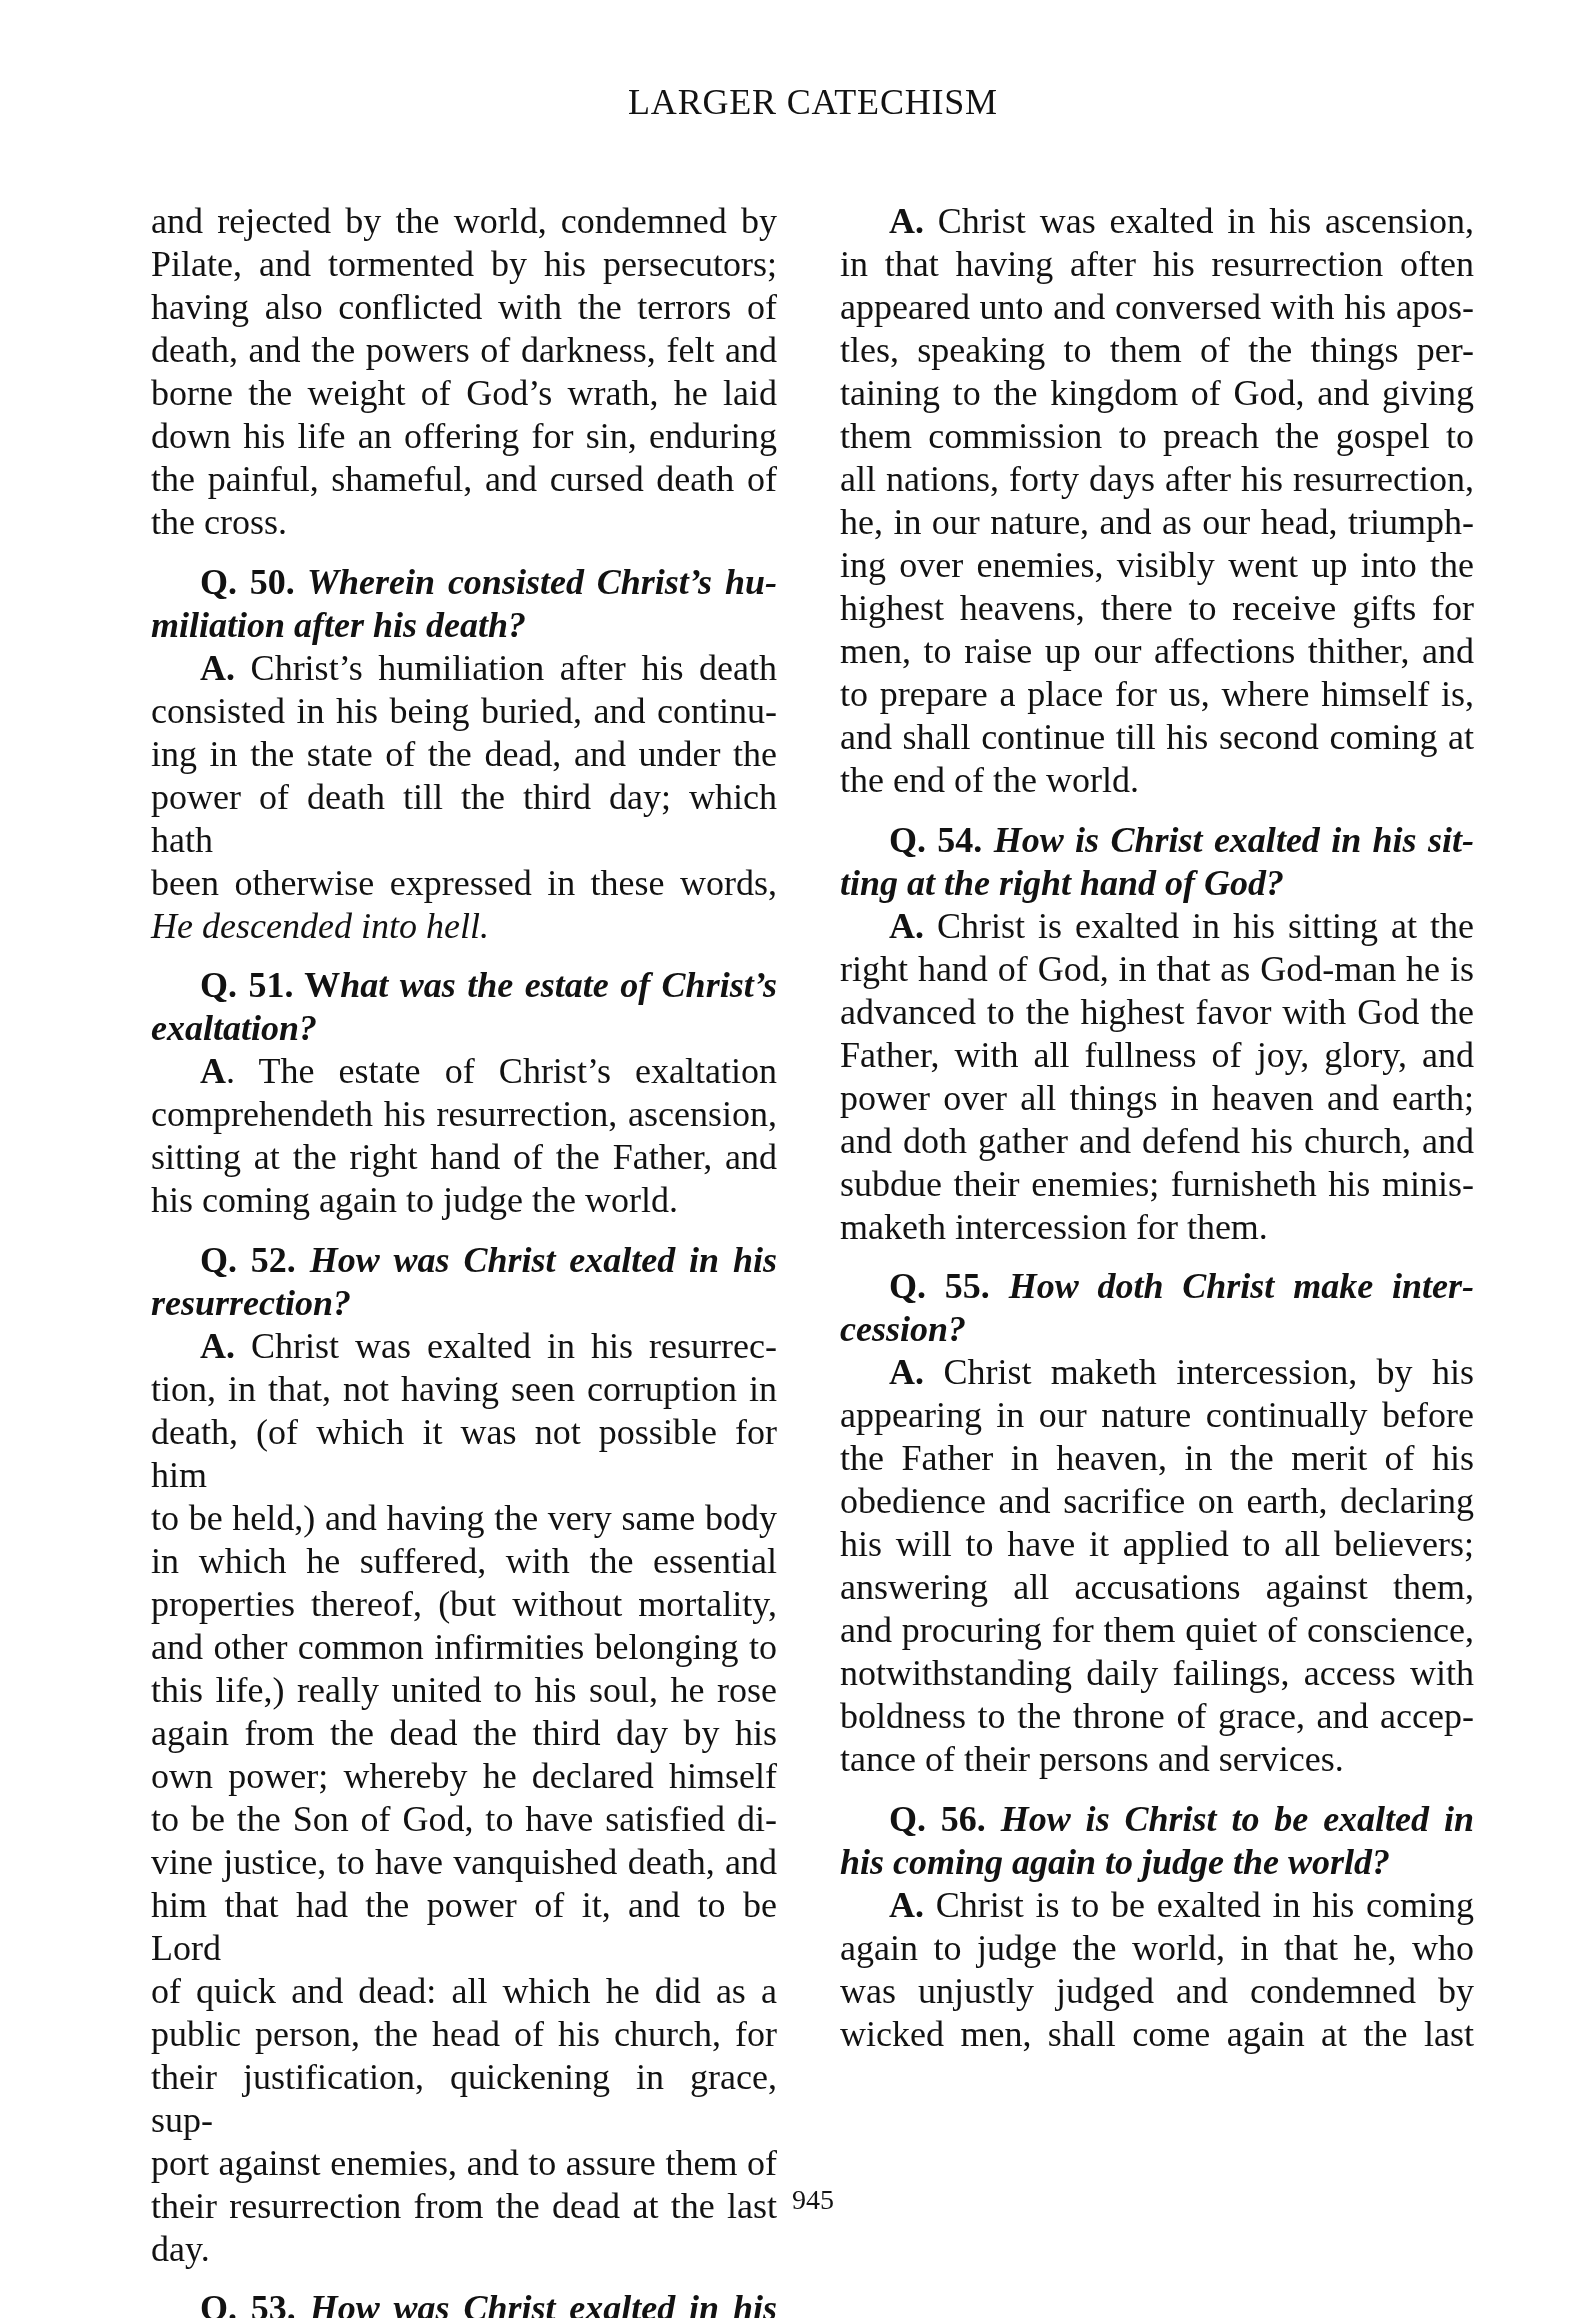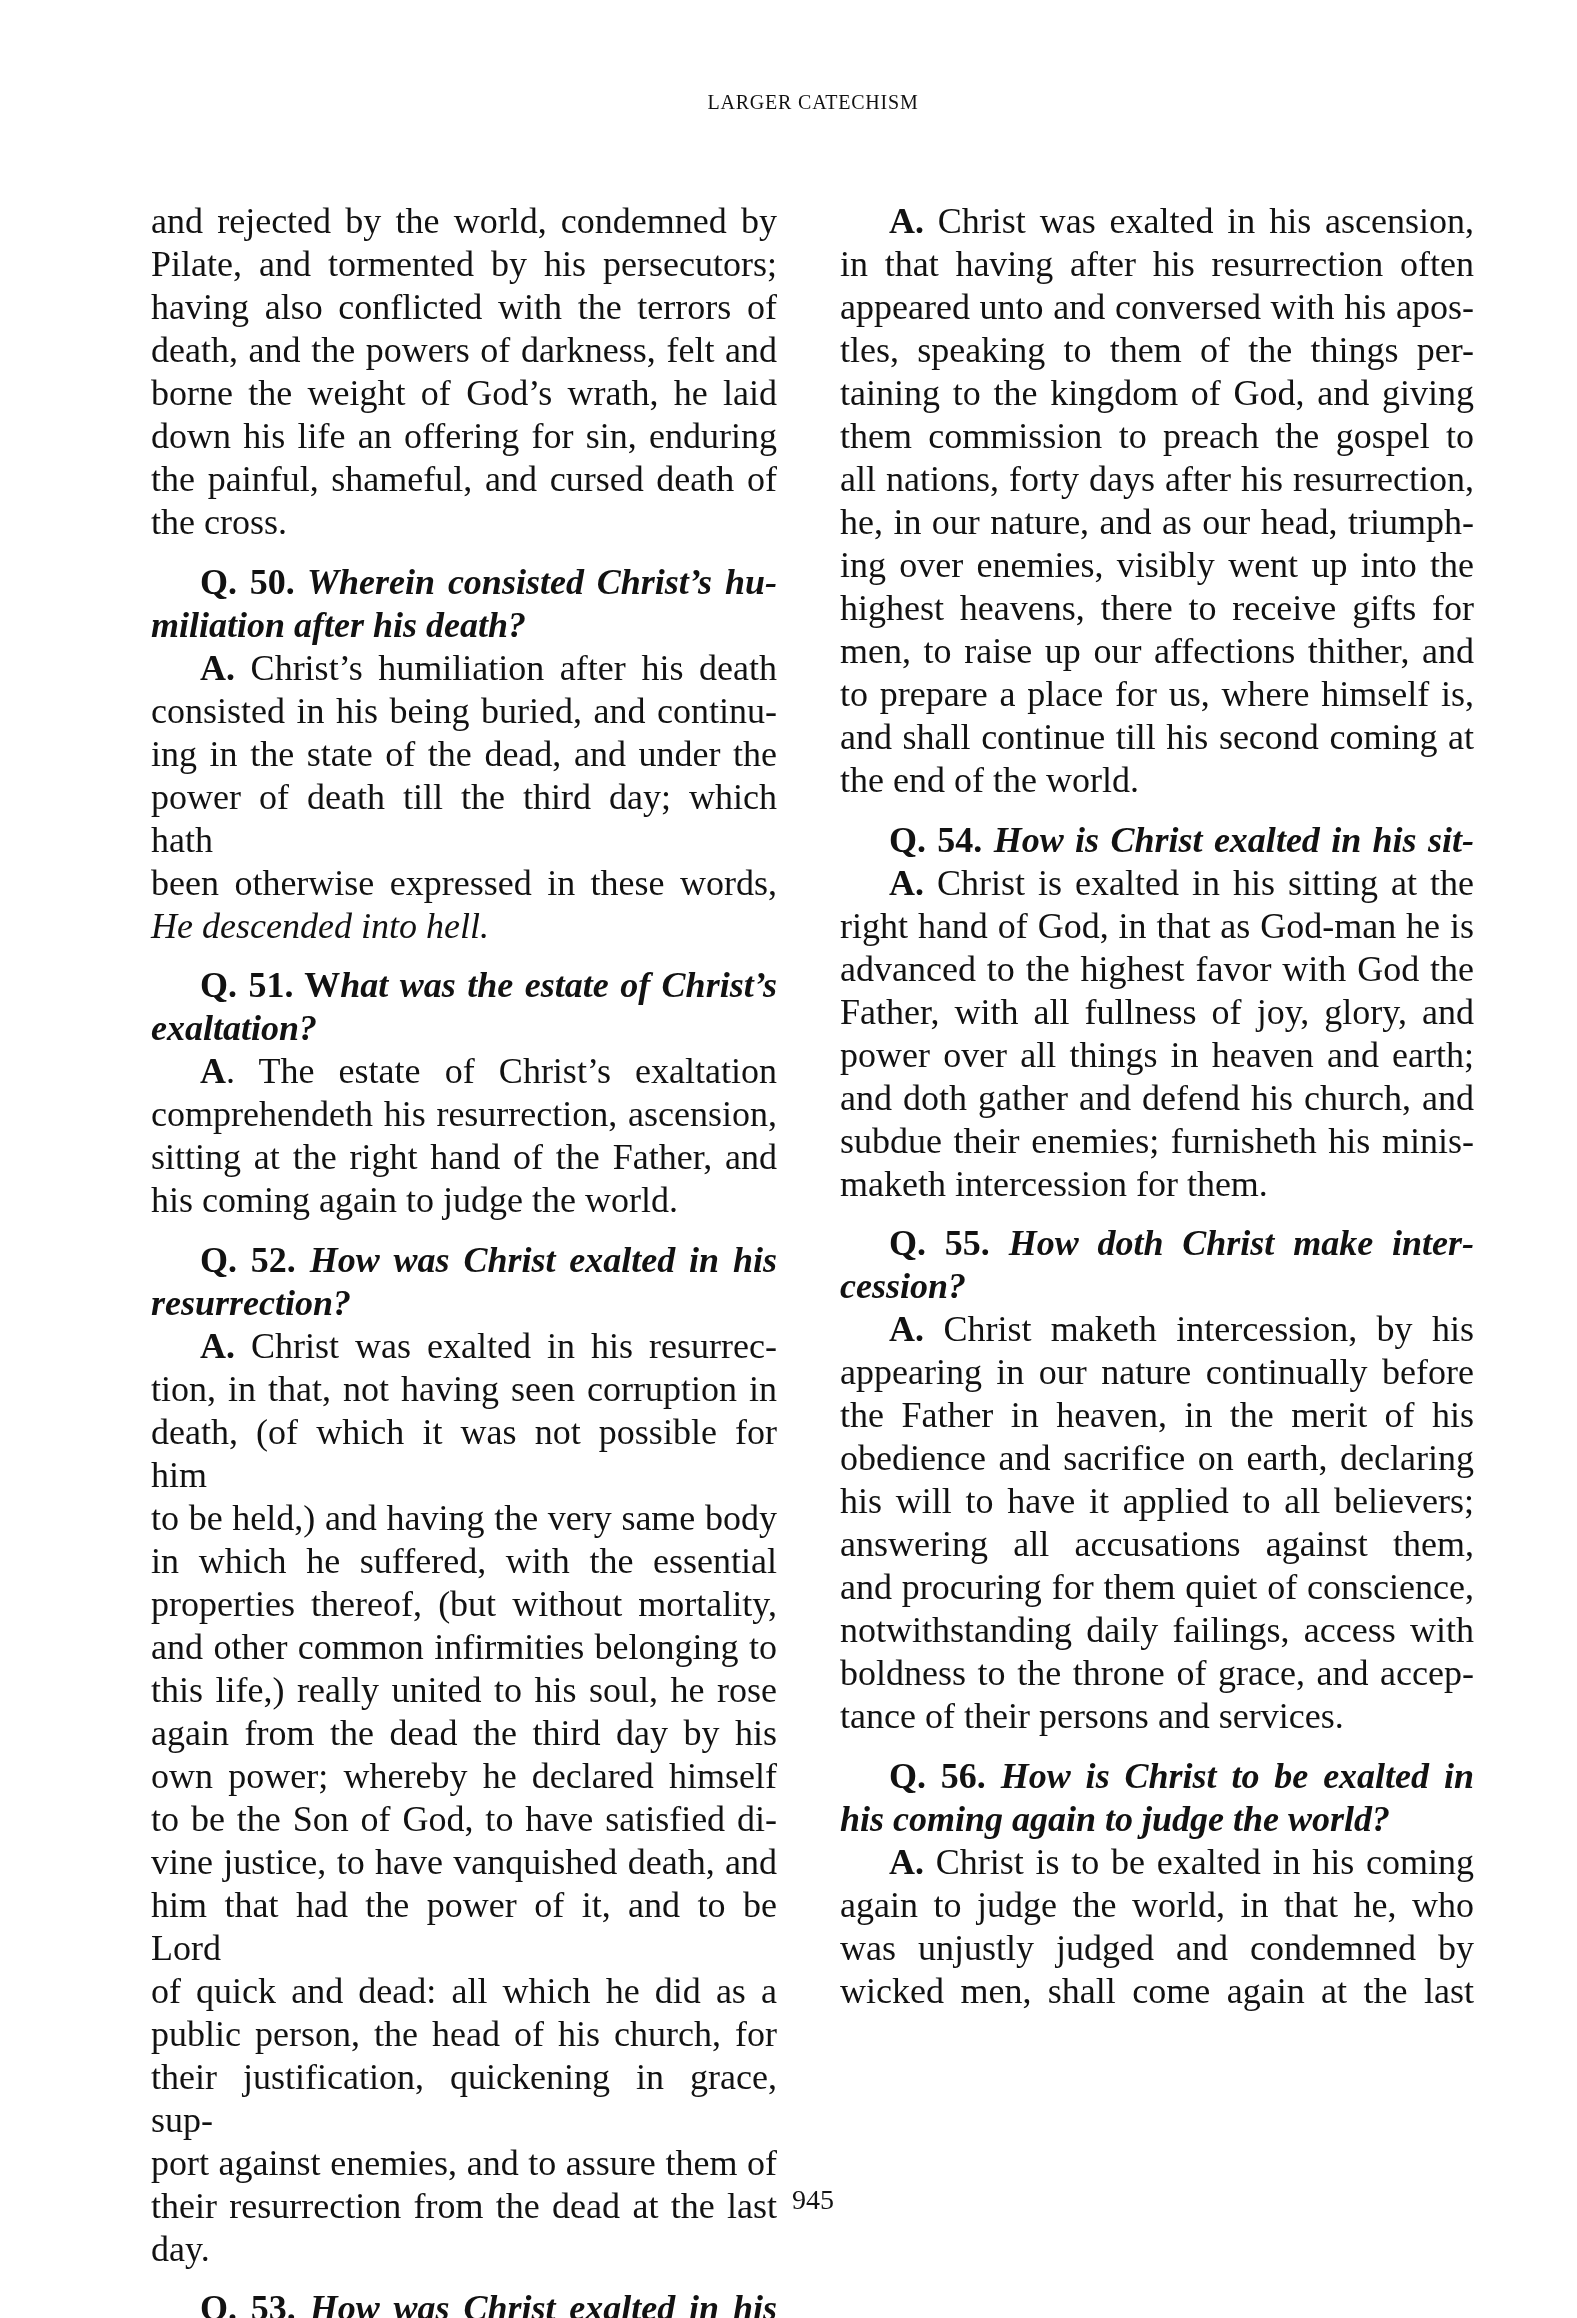--- a/index.html
+++ b/index.html
@@ -8,21 +8,21 @@
     width:1578px;height:2319px;
     background:#ffffff;
     color:#121212;
     font-family:"Liberation Serif","DejaVu Serif",serif;
     overflow:hidden;
   }
   .running-head{
     position:absolute;
     left:151px;top:86px;width:1324px;
     text-align:center;
-    font-size:20px;
+    font-size:36px;
     letter-spacing:0.8px;
     line-height:33px;
     white-space:nowrap;
   }
   .content{
     position:absolute;
     left:151px;top:200px;
     width:1324px;
     display:flex;
   }
@@ -131,20 +131,21 @@
           <div class="line"><span>he, in our nature, and as our head, triumph-</span></div>
           <div class="line"><span>ing over enemies, visibly went up into the</span></div>
           <div class="line"><span>highest heavens, there to receive gifts for</span></div>
           <div class="line"><span>men, to raise up our affections thither, and</span></div>
           <div class="line"><span>to prepare a place for us, where himself is,</span></div>
           <div class="line"><span>and shall continue till his second coming at</span></div>
           <div class="line end"><span>the end of the world.</span></div>
         </div>
         <div class="para gap">
           <div class="line indent"><span class="s-b">Q. 54.</span><span class="s-bi"> How is Christ exalted in his sit-</span></div>
+          <div class="line end"><span class="s-bi">ting at the right hand of God?</span></div>
         </div>
         <div class="para">
           <div class="line indent"><span class="s-b">A.</span><span> Christ is exalted in his sitting at the</span></div>
           <div class="line"><span>right hand of God, in that as God-man he is</span></div>
           <div class="line"><span>advanced to the highest favor with God the</span></div>
           <div class="line"><span>Father, with all fullness of joy, glory, and</span></div>
           <div class="line"><span>power over all things in heaven and earth;</span></div>
           <div class="line"><span>and doth gather and defend his church, and</span></div>
           <div class="line"><span>subdue their enemies; furnisheth his minis-</span></div>
           <div class="line end"><span>maketh intercession for them.</span></div>

